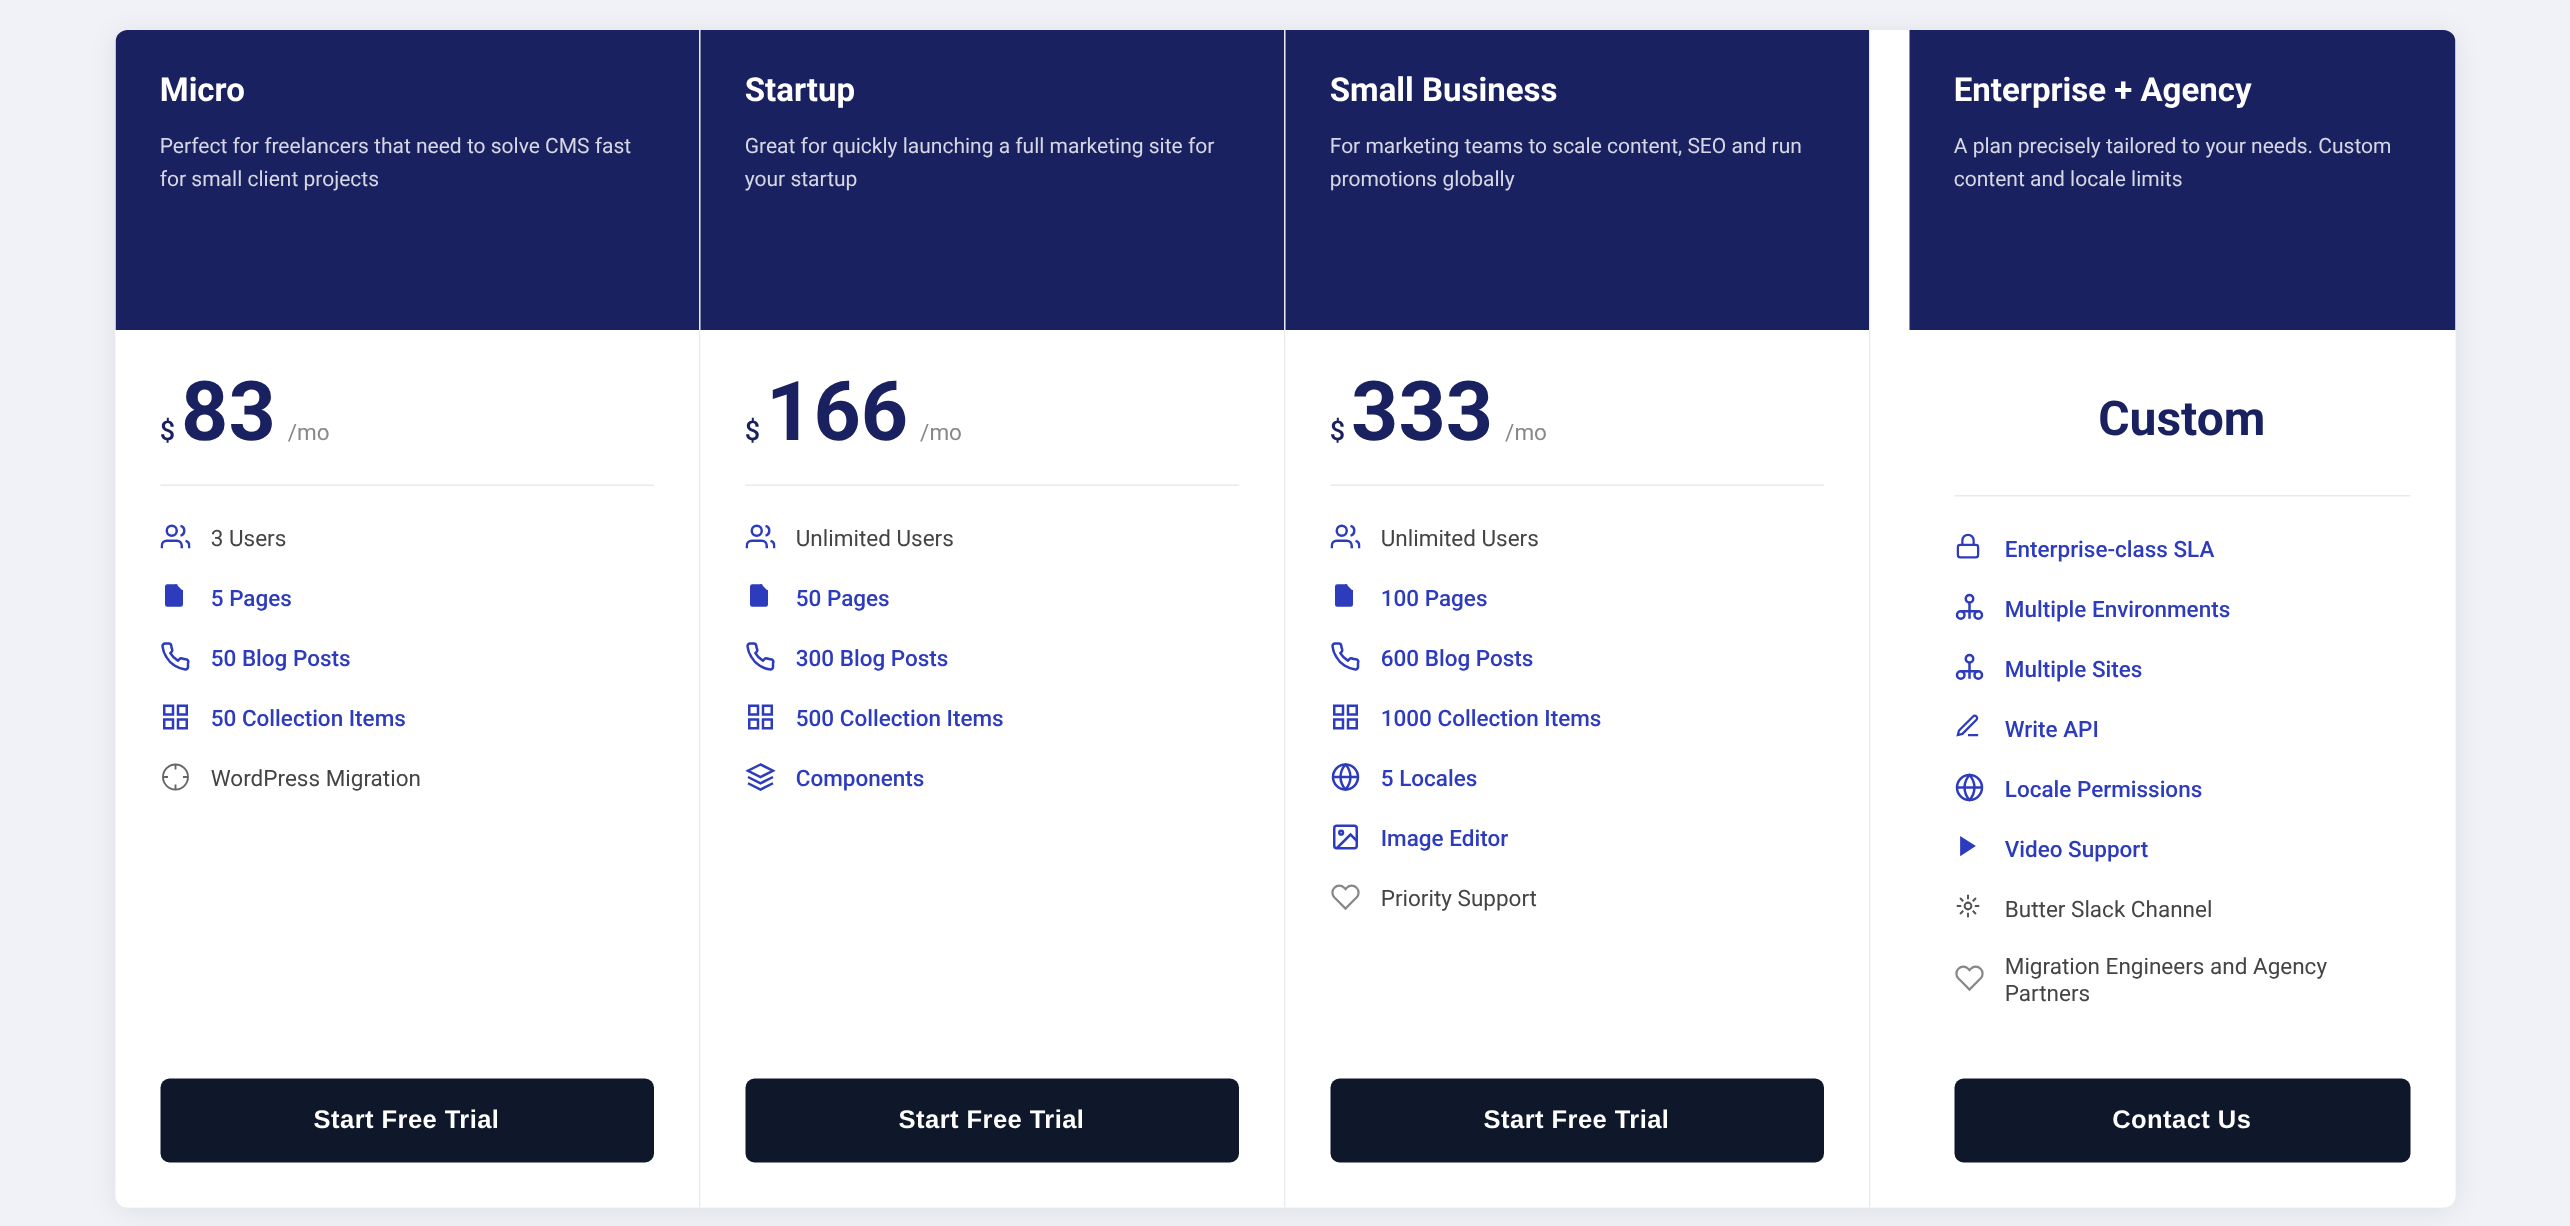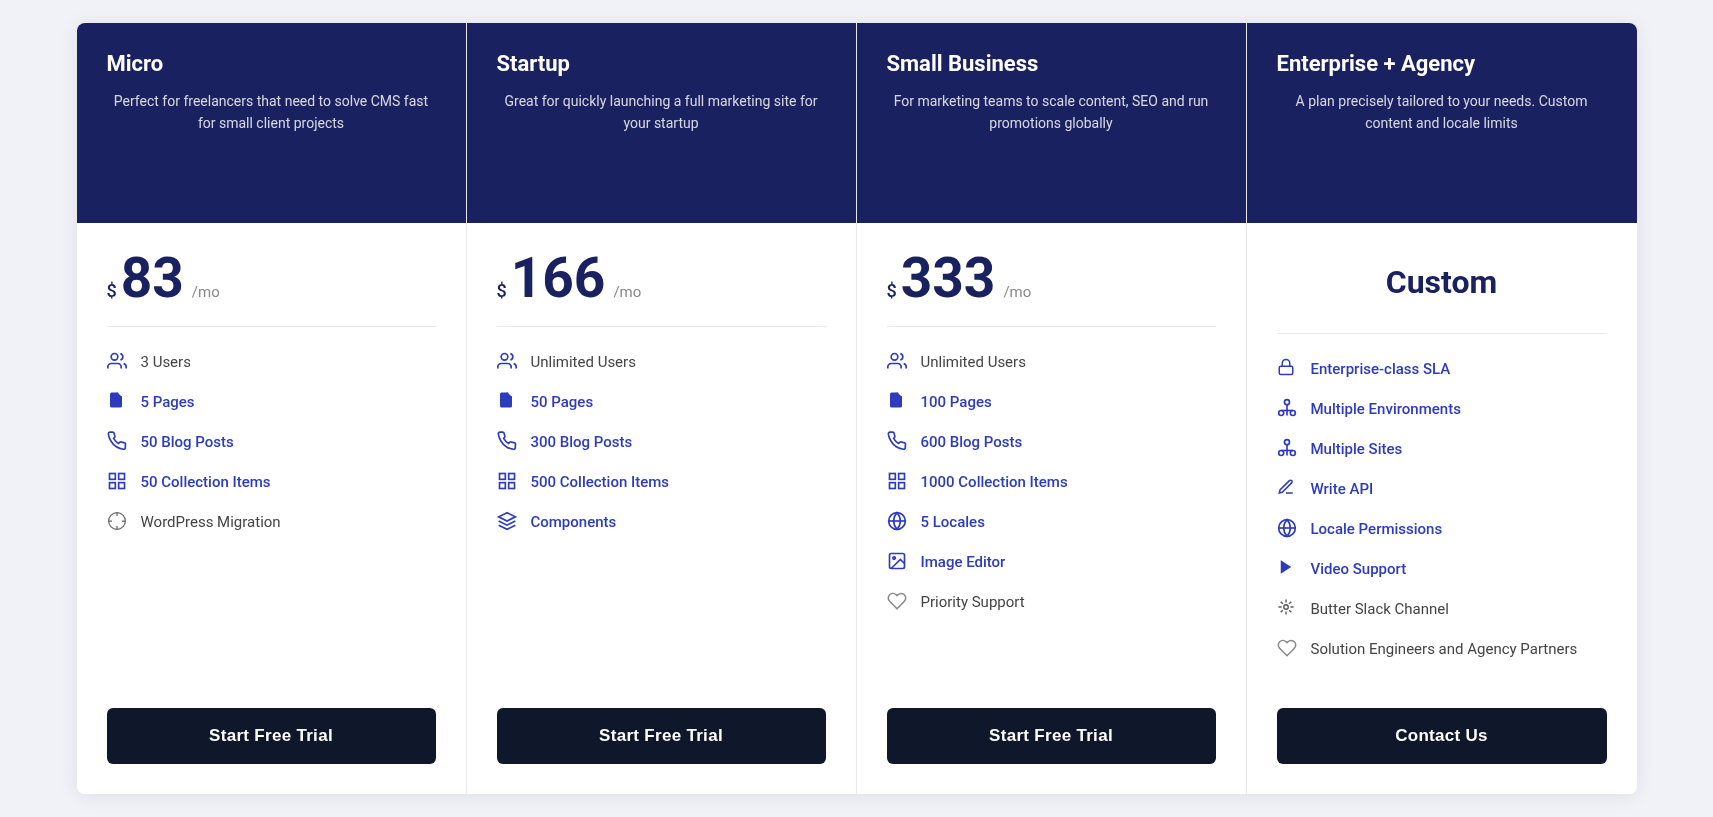--- a/index.html
+++ b/index.html
@@ -28,20 +28,21 @@
 
     .pricing-card {
       display: flex;
       flex-direction: column;
       border-right: 1px solid #e8eaf0;
       background: white;
     }
 
     .pricing-card:last-child {
       border-right: none;
+      padding-left: 26px;
     }
 
     .card-header {
       background: #1a2160;
       color: white;
       padding: 28px 30px 32px;
       min-height: 200px;
     }
 
     .card-header h2 {
@@ -49,21 +50,20 @@
       font-weight: 700;
       margin-bottom: 14px;
       color: white;
     }
 
     .card-header p {
       font-size: 14px;
       line-height: 1.6;
       color: rgba(255,255,255,0.82);
       font-weight: 400;
-      text-align: center;
     }
 
     .card-body {
       padding: 28px 30px;
       flex: 1;
       display: flex;
       flex-direction: column;
     }
 
     .price-section {
@@ -407,19 +407,19 @@
             <span class="feat-icon"><svg viewBox="0 0 24 24" fill="none" stroke="#555" stroke-width="1.8" width="18" height="18">
                 <circle cx="12" cy="12" r="3"></circle>
                 <path d="M12 2v4M12 18v4M4.93 4.93l2.83 2.83M16.24 16.24l2.83 2.83M2 12h4M18 12h4M4.93 19.07l2.83-2.83M16.24 7.76l2.83-2.83"></path>
               </svg></span>
             <span class="feature-text-dark">Butter Slack Channel</span>
           </li>
           <li class="feature-item">
             <span class="feat-icon"><svg viewBox="0 0 24 24" fill="none" stroke="#888" stroke-width="1.8" width="20" height="20">
                 <path d="M20.84 4.61a5.5 5.5 0 0 0-7.78 0L12 5.67l-1.06-1.06a5.5 5.5 0 0 0-7.78 7.78l1.06 1.06L12 21.23l7.78-7.78 1.06-1.06a5.5 5.5 0 0 0 0-7.78z"></path>
               </svg></span>
-            <span class="feature-text-dark">Solution Engineers and Agency Partners</span>
+            <span class="feature-text-dark">Migration Engineers and Agency Partners</span>
           </li>
         </ul>
       </div>
       <div class="card-footer"><button class="cta-button">Contact Us</button></div>
     </div>
   </div>
 
 </body></html>

